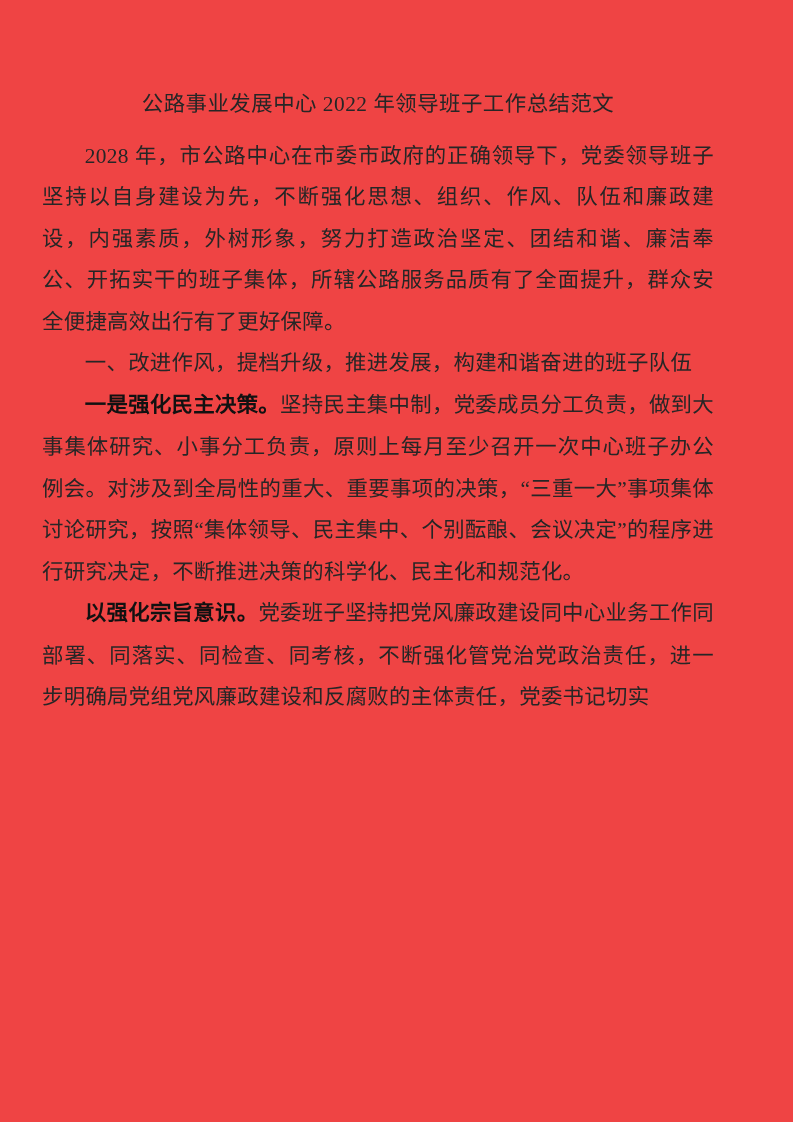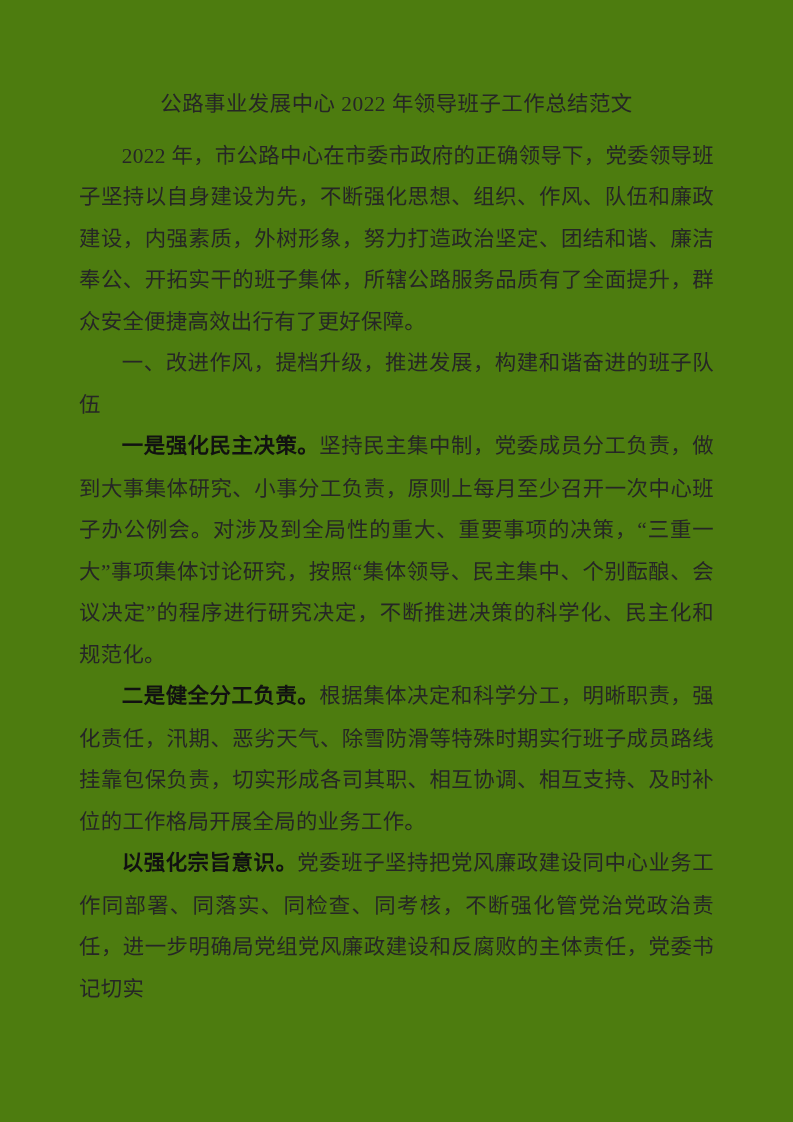--- a/index.html
+++ b/index.html
@@ -5,23 +5,23 @@
   html, body {
     margin: 0;
     padding: 0;
     background: #ffffff;
   }
   .page {
     position: relative;
     width: 793px;
     height: 1122px;
     margin: 0 auto;
-    background: #4d7c0f;
+    background: #ef4444;
     box-sizing: border-box;
-    padding: 84px 79px 0 79px;
+    padding: 84px 79px 0 42px;
     overflow: hidden;
     font-family: "Liberation Serif", "DejaVu Serif", serif;
     color: #262626;
     font-size: 21.4px;
     line-height: 41.5px;
   }
   .doc-title {
     margin: 0 0 10px 0;
     font-size: 21.4px;
     font-weight: normal;
@@ -42,24 +42,23 @@
     font-family: Liberation Mono, monospace;
   }
 </style>
 </head>
 <body>
 
 <div class="page">
 
   <h1 class="doc-title">公路事业发展中心 2022 年领导班子工作总结范文</h1>
 
-  <p class="para"><span>2022 年，市公路中心在市委市政府的正确领导下，党委领导班子坚持以自身建设为先，不断强化思想、组织、作风、队伍和廉政建设，内强素质，外树形象，努力打造政治坚定、团结和谐、廉洁奉公、开拓实干的班子集体，所辖公路服务品质有了全面提升，群众安全便捷高效出行有了更好保障。</span></p>
+  <p class="para"><span>2028 年，市公路中心在市委市政府的正确领导下，党委领导班子坚持以自身建设为先，不断强化思想、组织、作风、队伍和廉政建设，内强素质，外树形象，努力打造政治坚定、团结和谐、廉洁奉公、开拓实干的班子集体，所辖公路服务品质有了全面提升，群众安全便捷高效出行有了更好保障。</span></p>
 
   <p class="para"><span>一、改进作风，提档升级，推进发展，构建和谐奋进的班子队伍</span></p>
 
 
   <p class="para"><strong class="lead-bold">一是强化民主决策。</strong><span>坚持民主集中制，党委成员分工负责，做到大事集体研究、小事分工负责，原则上每月至少召开一次中心班子办公例会。对涉及到全局性的重大、重要事项的决策，“三重一大”事项集体讨论研究，按照“集体领导、民主集中、个别酝酿、会议决定”的程序进行研究决定，不断推进决策的科学化、民主化和规范化。</span></p>
 
-  <p class="para"><strong class="lead-bold">二是健全分工负责。</strong><span>根据集体决定和科学分工，明晰职责，强化责任，汛期、恶劣天气、除雪防滑等特殊时期实行班子成员路线挂靠包保负责，切实形成各司其职、相互协调、相互支持、及时补位的工作格局开展全局的业务工作。</span></p>
 
   <p class="para"><strong class="lead-bold">以强化宗旨意识。</strong><span>党委班子坚持把党风廉政建设同中心业务工作同部署、同落实、同检查、同考核，不断强化管党治党政治责任，进一步明确局党组党风廉政建设和反腐败的主体责任，党委书记切实</span></p>
 
 </div>
 
 </body></html>

